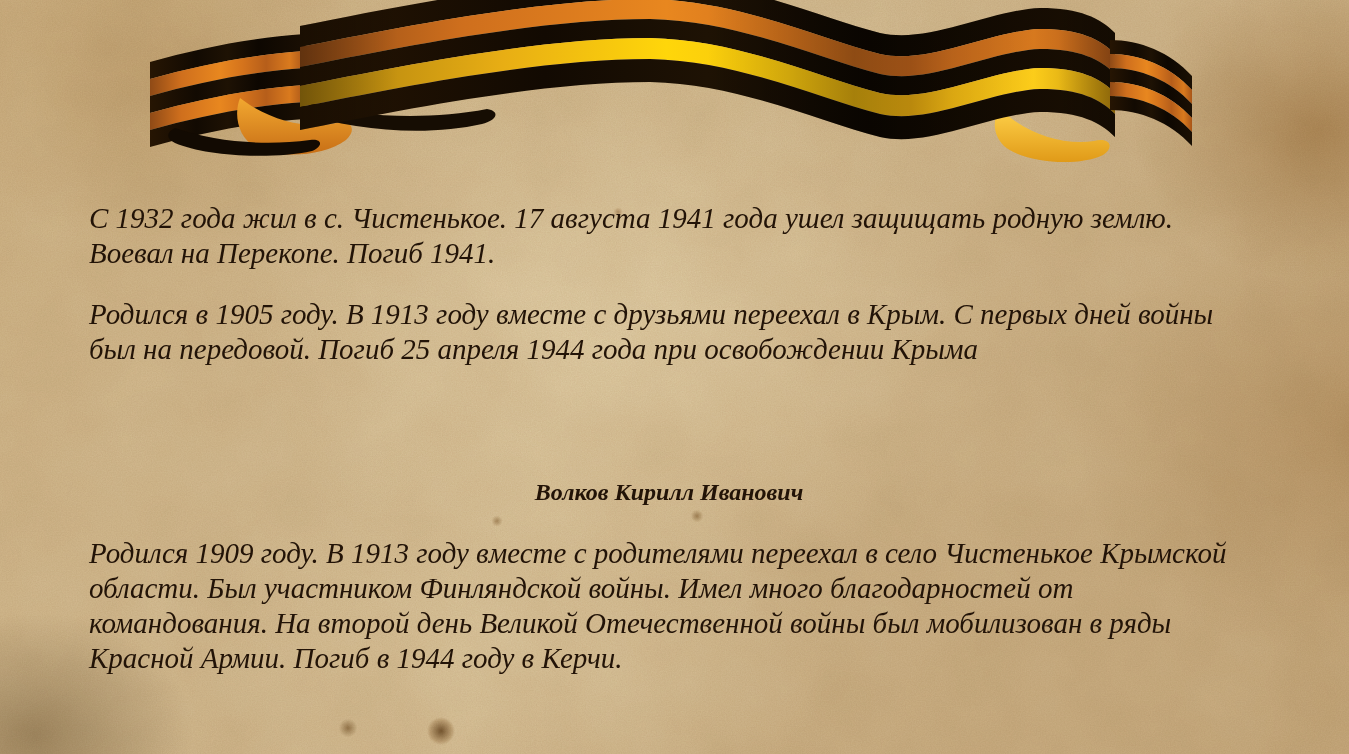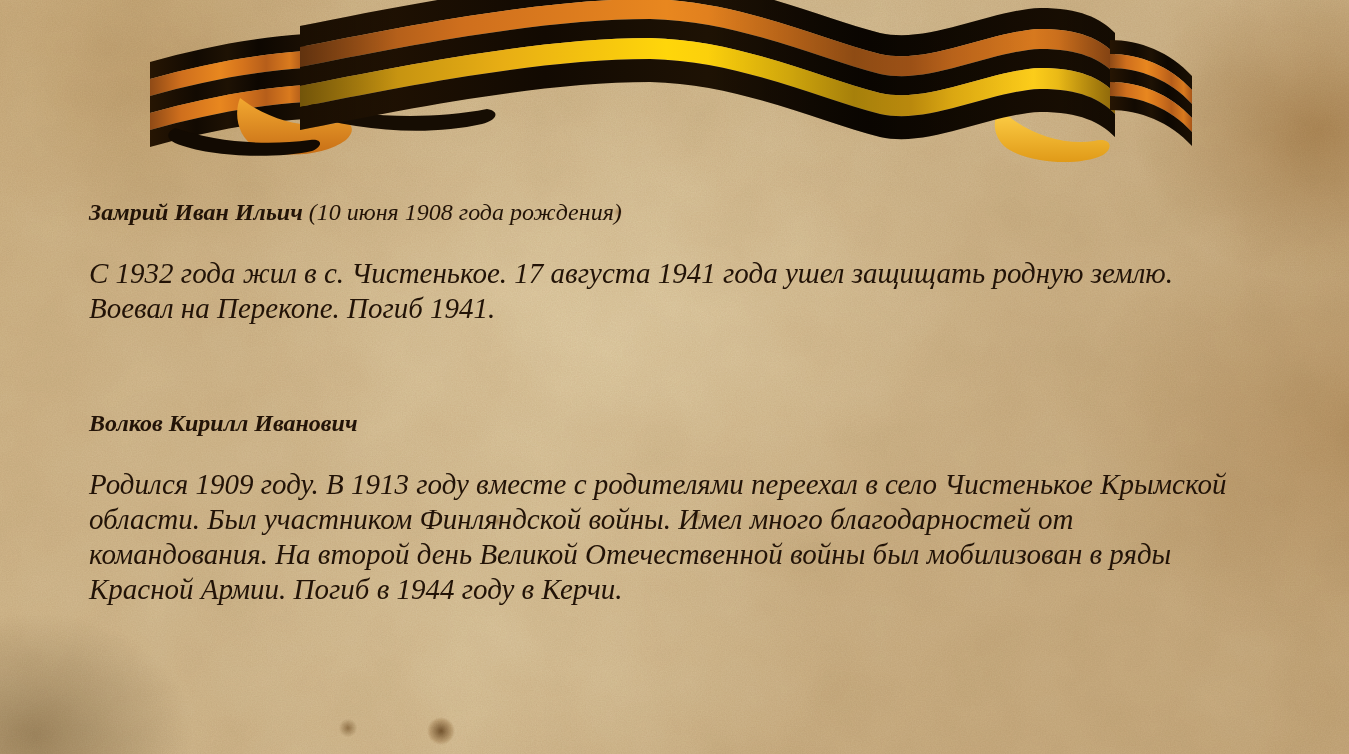--- a/index.html
+++ b/index.html
@@ -33,21 +33,21 @@
     font-style:italic;
   }
   .content p{
     font-size:29px;line-height:35px;margin:26px 0;font-weight:400;
   }
   .entry-heading{
     font-size:24px;line-height:35px;margin:26px 0;font-weight:700;font-style:italic;
   }
   .entry-heading .note{font-weight:400;}
   .first-heading{margin-top:20px;}
-  .gap-large{margin-top:80px;}
+  .gap-large{margin-top:108px;text-align:center;}
 </style>
 </head>
 <body>
 
 <svg class="texture grain" width="1349" height="754">
   <filter id="grainF">
     <feTurbulence type="fractalNoise" baseFrequency="0.8" numOctaves="2" seed="7" stitchTiles="stitch"></feTurbulence>
     <feColorMatrix type="matrix" values="0 0 0 0 0.55  0 0 0 0 0.42  0 0 0 0 0.25  0 0 0 0.45 0"></feColorMatrix>
   </filter>
   <rect width="1349" height="754" filter="url(#grainF)"></rect>
@@ -133,25 +133,25 @@
   <path d="M1110,54 C1140,54 1170,66 1192,90 L1192,104 C1170,80 1140,68 1110,68 Z" fill="url(#gOrange)"></path>
   <path d="M1110,68 C1140,68 1170,80 1192,104 L1192,118 C1170,94 1140,82 1110,82 Z" fill="url(#gBlack)"></path>
   <path d="M1110,82 C1140,82 1170,94 1192,118 L1192,132 C1170,108 1140,96 1110,96 Z" fill="url(#gOrange)"></path>
   <path d="M1110,96 C1140,96 1170,108 1192,132 L1192,146 C1170,122 1140,110 1110,110 Z" fill="url(#gBlack)"></path>
 </svg>
 </div>
 
 <main class="content">
 
   <section>
-    <h2 class="entry-heading first-heading"><span class="nm">Замрий Иван Ильич</span><span class="note"> (10 июня 1908 года рождения)</span></h2>
     <p>С 1932 года жил в с. Чистенькое. 17 августа 1941 года ушел защищать родную землю. Воевал на Перекопе. Погиб 1941.</p>
   </section>
 
   <section>
+    <p>Родился в 1905 году. В 1913 году вместе с друзьями переехал в Крым. С первых дней войны был на передовой. Погиб 25 апреля 1944 года при освобождении Крыма</p>
   </section>
 
   <section>
     <h2 class="entry-heading gap-large"><span class="nm">Волков Кирилл Иванович</span><span class="note"></span></h2>
     <p>Родился 1909 году. В 1913 году вместе с родителями переехал в село Чистенькое Крымской области. Был участником Финляндской войны. Имел много благодарностей от командования. На второй день Великой Отечественной войны был мобилизован в ряды Красной Армии. Погиб в 1944 году в Керчи.</p>
   </section>
 
 </main>
 
 </body></html>

